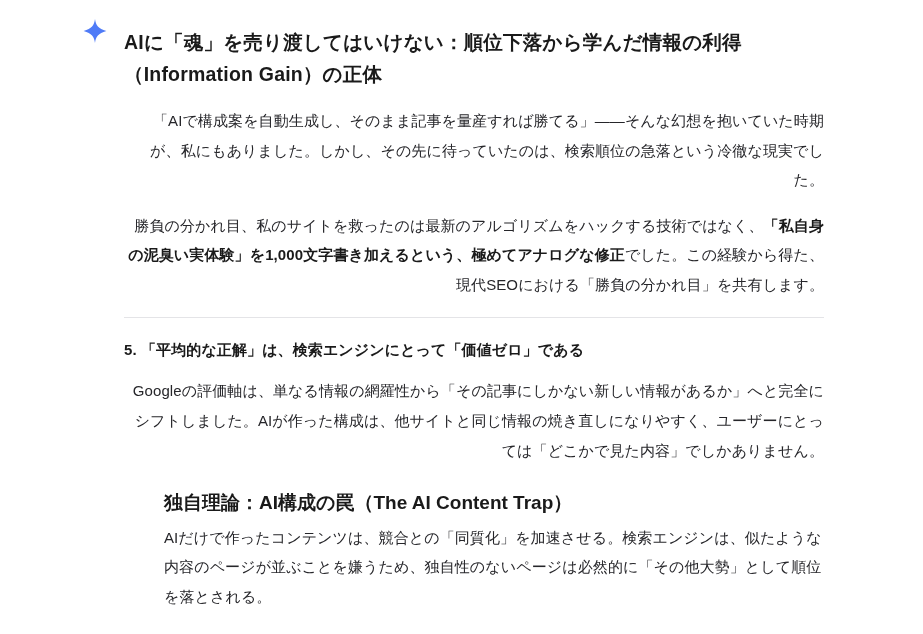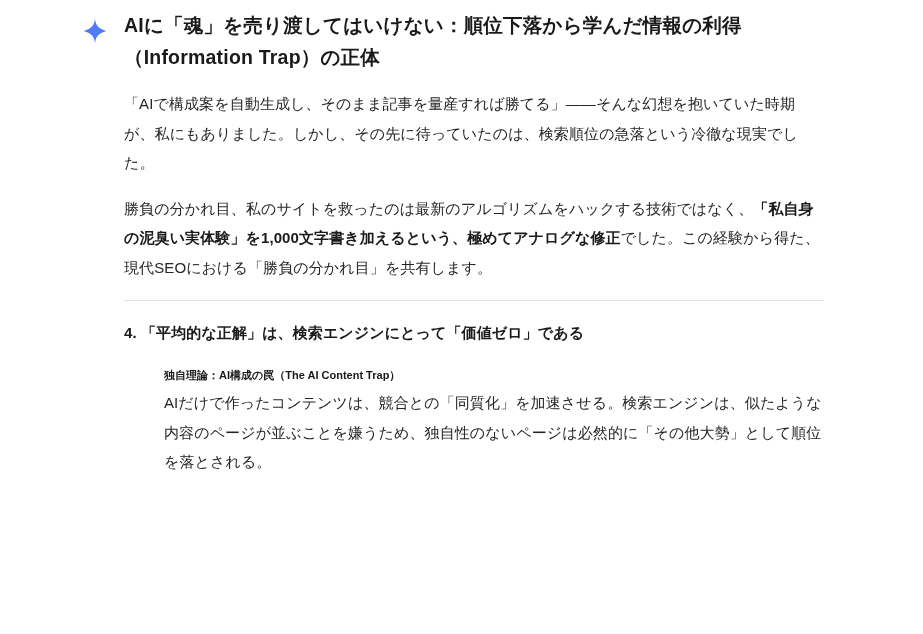--- a/index.html
+++ b/index.html
@@ -35,31 +35,32 @@
   .content {
     margin-left: 46px;
     max-width: 700px;
   }
 
   h1.doc-title {
     font-size: 19.5px;
     line-height: 1.62;
     font-weight: bold;
     color: #1a1a1a;
-    margin: 0 0 16px 0;
+    margin: 17px 0 16px 0;
     letter-spacing: 0.2px;
   }
   h1.doc-title .line { display: block; }
 
   p.para {
     font-size: 15px;
     line-height: 1.97;
     color: #26262a;
     margin: 0 0 16px 0;
     letter-spacing: 0.1px;
+    text-align: right;
   }
   p.para b { font-weight: bold; color: #1a1a1a; }
 
   hr.divider {
     border: none;
     border-top: 1px solid #e4e4e7;
     margin: 18px 0 20px 0;
   }
 
   h2.section-heading {
@@ -68,21 +69,21 @@
     font-weight: bold;
     color: #1a1a1a;
     margin: 0 0 14px 0;
     letter-spacing: 0.1px;
   }
 
   .callout {
     margin: 20px 0 0 40px;
   }
   .callout-title {
-    font-size: 11px;
+    font-size: 19px;
     font-weight: bold;
     color: #1a1a1a;
     line-height: 1.9;
     margin-bottom: 2px;
   }
   .callout-body {
     font-size: 15px;
     line-height: 1.95;
     color: #26262a;
     letter-spacing: 0.1px;
@@ -96,32 +97,33 @@
   <div class="sparkle">
     <svg width="26" height="26" viewBox="0 0 26 26" aria-hidden="true">
       <path d="M13 1 C13.9 7.3 16.1 10.6 24.4 13 C16.1 15.4 13.9 18.7 13 25 C12.1 18.7 9.9 15.4 1.6 13 C9.9 10.6 12.1 7.3 13 1 Z" fill="#4f7bf7"></path>
     </svg>
   </div>
 
   <div class="content">
 
     <h1 class="doc-title">
       <span class="line">AIに「魂」を売り渡してはいけない：順位下落から学んだ情報の利得</span>
-      <span class="line">（Information Trap）の正体</span>
+      <span class="line">（Information Gain）の正体</span>
     </h1>
 
     <p class="para">「AIで構成案を自動生成し、そのまま記事を量産すれば勝てる」——そんな幻想を抱いていた時期が、私にもありました。しかし、その先に待っていたのは、検索順位の急落という冷徹な現実でした。</p>
 
     <p class="para"><span>勝負の分かれ目、私のサイトを救ったのは最新のアルゴリズムをハックする技術ではなく、</span><b>「私自身の泥臭い実体験」を1,000文字書き加えるという、極めてアナログな修正</b><span>でした。この経験から得た、現代SEOにおける「勝負の分かれ目」を共有します。</span></p>
 
     <hr class="divider">
 
-    <h2 class="section-heading">4. 「平均的な正解」は、検索エンジンにとって「価値ゼロ」である</h2>
+    <h2 class="section-heading">5. 「平均的な正解」は、検索エンジンにとって「価値ゼロ」である</h2>
 
 
+    <p class="para">Googleの評価軸は、単なる情報の網羅性から「その記事にしかない新しい情報があるか」へと完全にシフトしました。AIが作った構成は、他サイトと同じ情報の焼き直しになりやすく、ユーザーにとっては「どこかで見た内容」でしかありません。</p>
 
     <div class="callout">
       <div class="callout-title">独自理論：AI構成の罠（The AI Content Trap）</div>
       <div class="callout-body">AIだけで作ったコンテンツは、競合との「同質化」を加速させる。検索エンジンは、似たような内容のページが並ぶことを嫌うため、独自性のないページは必然的に「その他大勢」として順位を落とされる。</div>
     </div>
 
   </div>
 </div>
 
 </body></html>

